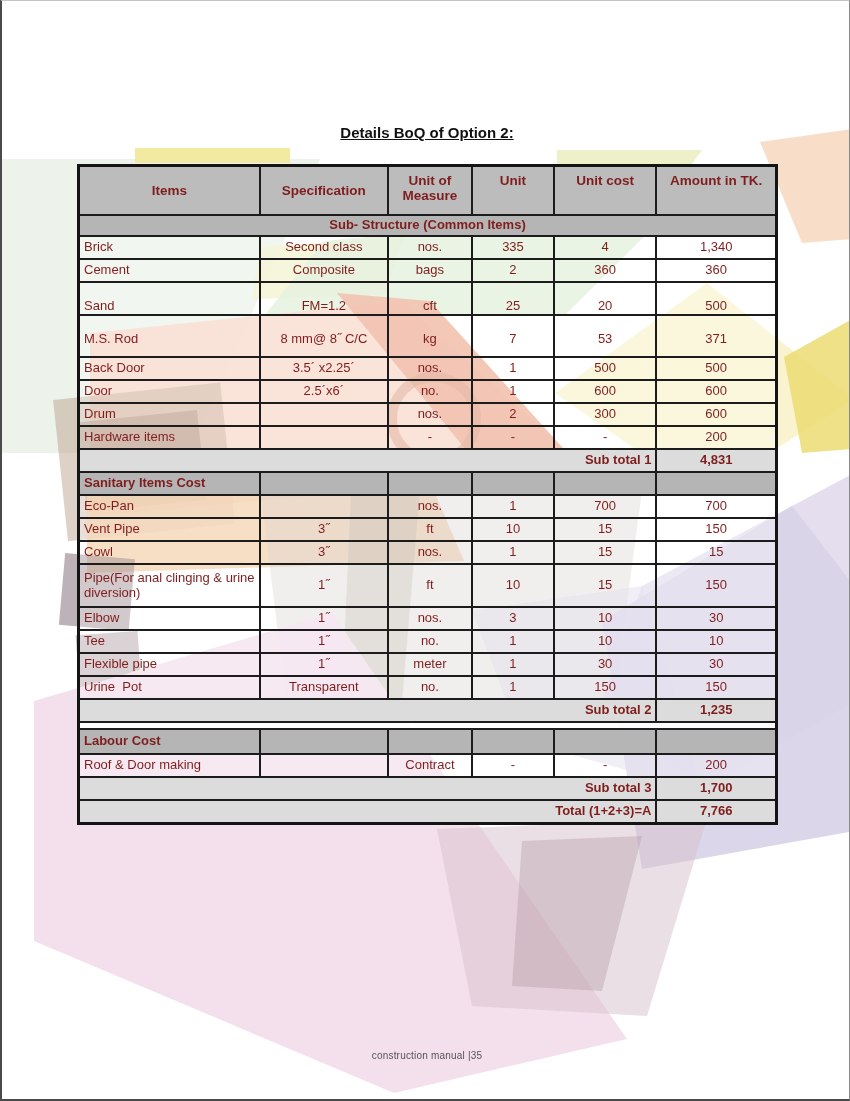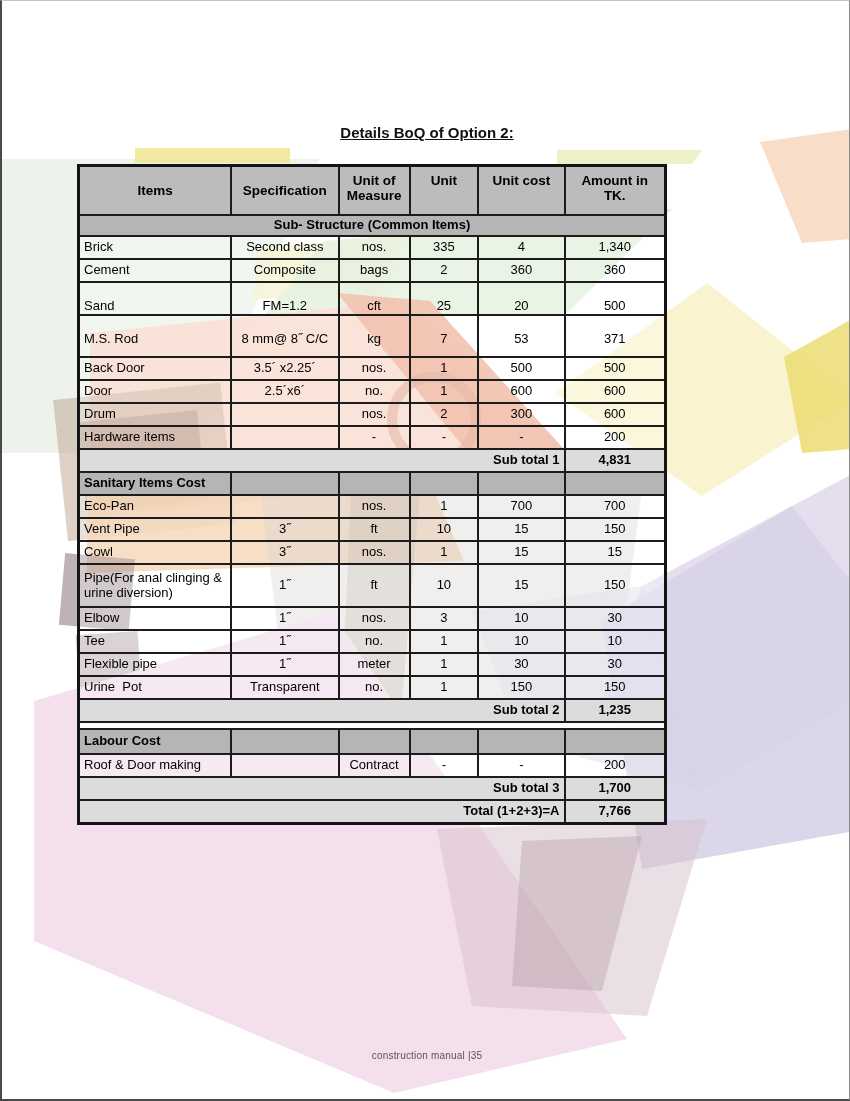--- a/index.html
+++ b/index.html
@@ -15,24 +15,24 @@
     box-sizing:border-box;
     font-family:"Liberation Sans", sans-serif;
   }
   .bg{position:absolute;left:0;top:0;width:850px;height:1101px;}
   .title{
     position:absolute;top:123px;left:0;width:850px;
     text-align:center;font-size:15px;font-weight:bold;
     text-decoration:underline;color:#111;
   }
   table.boq{
-    position:absolute;left:75px;top:163px;width:590px;
+    position:absolute;left:75px;top:163px;width:701px;
     border-collapse:collapse;table-layout:fixed;
     border:3px solid #141414;
-    font-size:13px;color:#000000;line-height:1.12;
+    font-size:13px;color:#7f1d1d;line-height:1.12;
   }
   table.boq th,table.boq td{
     border:2px solid #1c1c1c;
     padding:1px 4px;
     overflow:hidden;
   }
   table.boq th{
     background:#bcbcbc;font-weight:bold;font-size:13.5px;
     vertical-align:top;padding-top:6px;text-align:center;
   }

